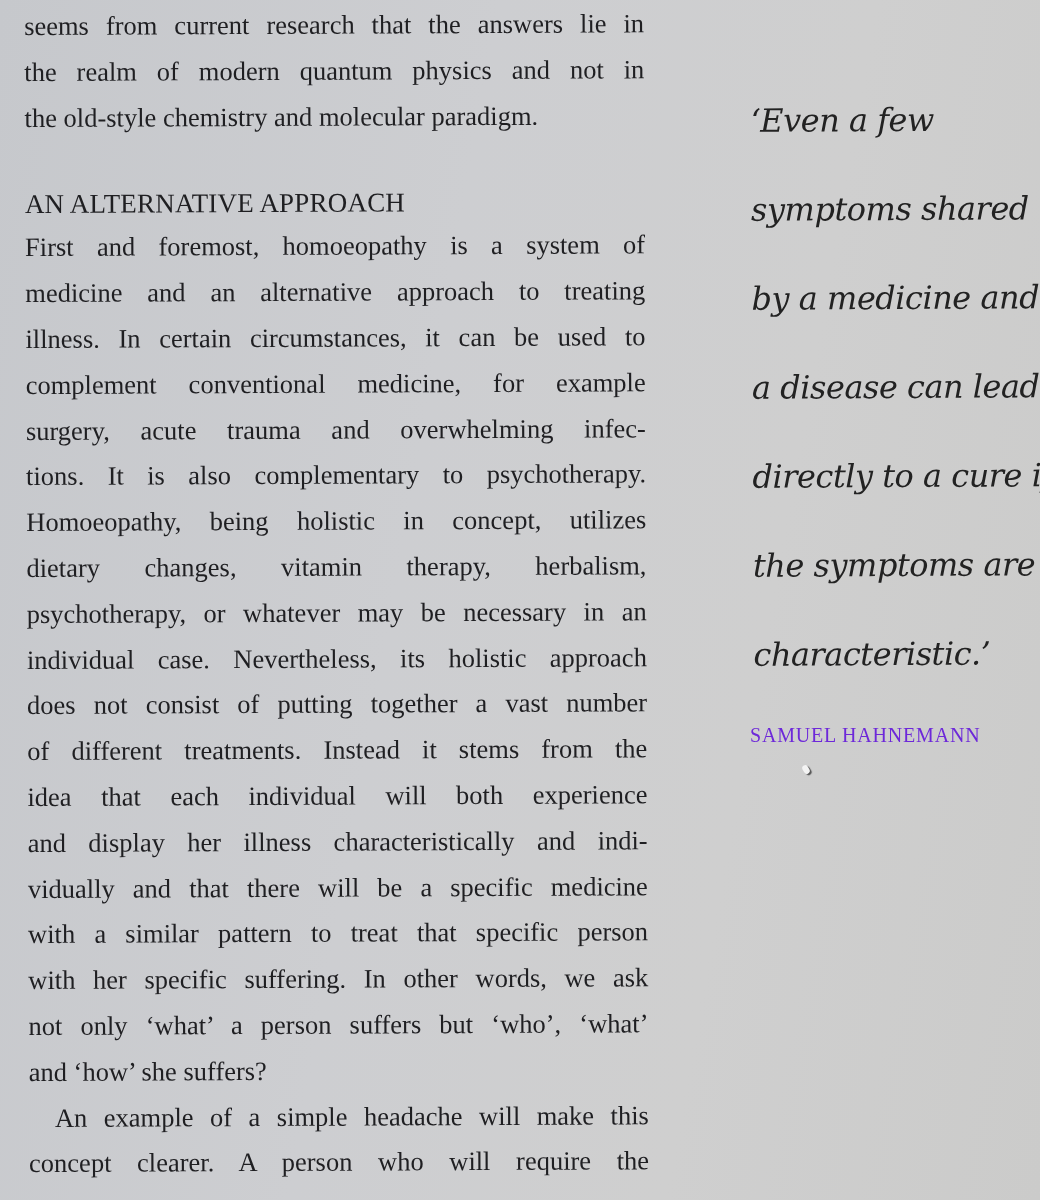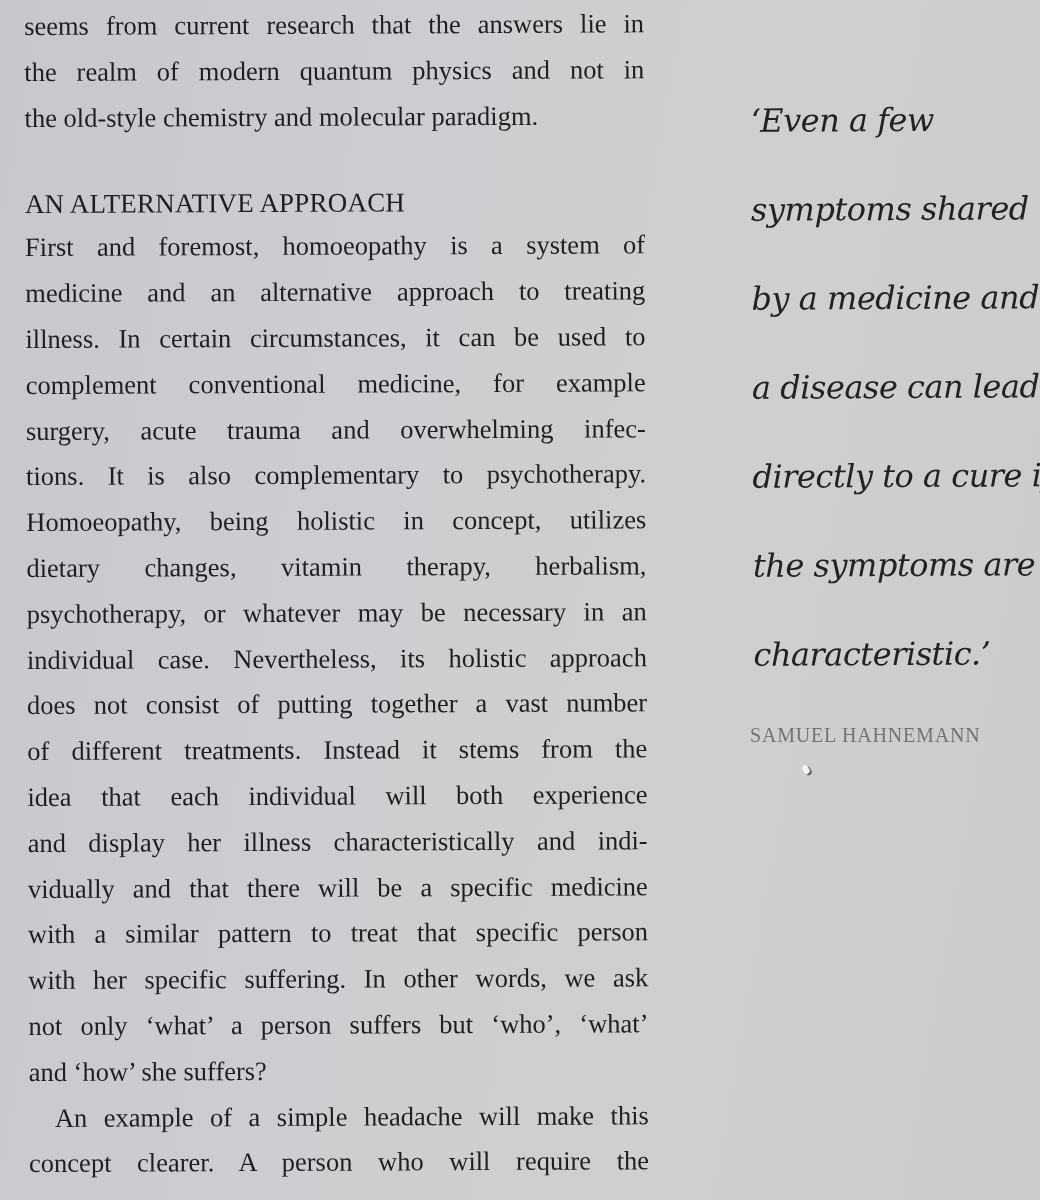--- a/index.html
+++ b/index.html
@@ -27,21 +27,21 @@
   .quote-col {
     position: absolute; left: 752px; top: 76px; width: 290px;
     font-family: "DejaVu Serif", serif; font-style: italic;
     font-size: 32px; line-height: 89px; color: #222;
     transform: rotate(-0.3deg);
   }
   .quote-col .qline { display: block; white-space: nowrap; letter-spacing: -0.5px; }
   .attribution {
     position: absolute; left: 750px; top: 724px;
     font-family: "Liberation Serif", serif;
-    font-size: 20px; letter-spacing: 0.8px; color: #737373;
+    font-size: 20px; letter-spacing: 0.8px; color: #6d28d9;
   }
   .speck {
     position: absolute; left: 803px; top: 765px; width: 6px; height: 9px;
     background: #f3f3f3; border-radius: 3px; transform: rotate(-30deg);
     box-shadow: 1px 2px 1px #555;
   }
 </style>
 </head>
 <body>
 

